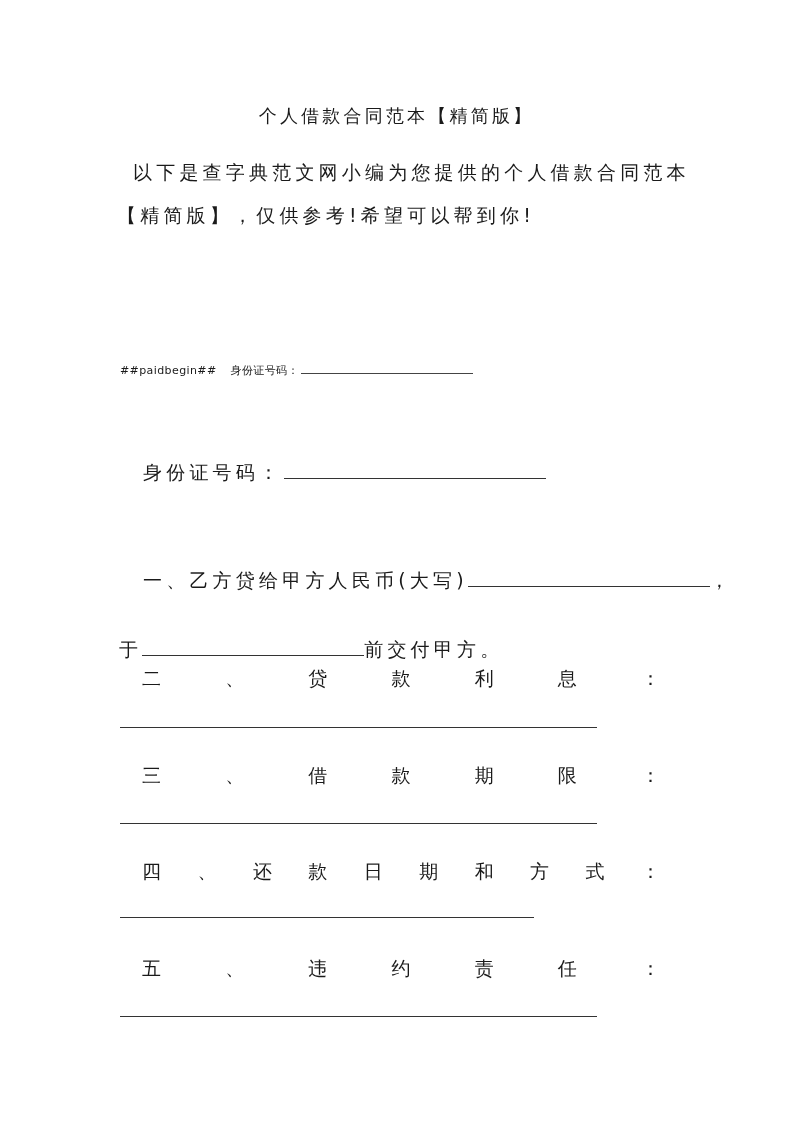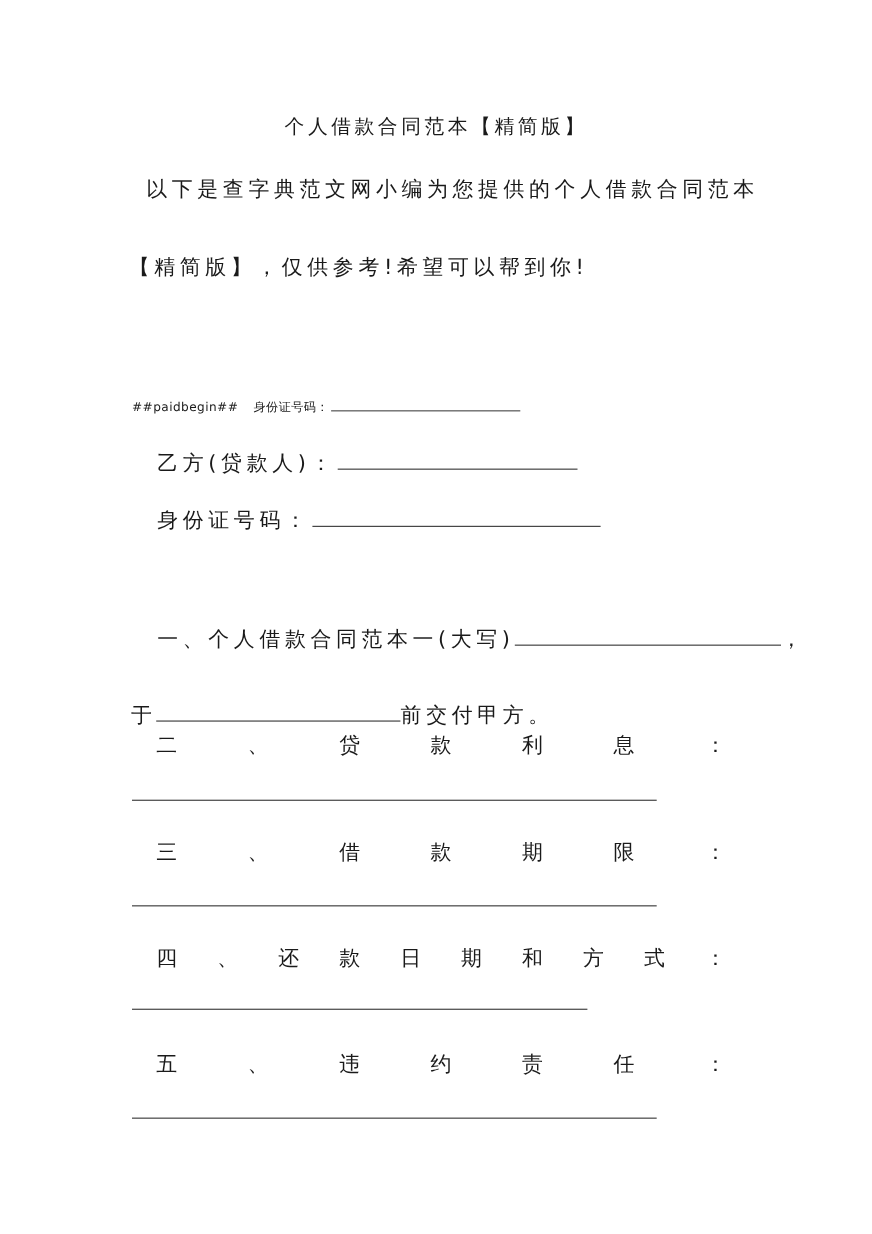--- a/index.html
+++ b/index.html
@@ -19,40 +19,37 @@
   .rule { position: absolute; left: 120px; border-bottom: 1.5px solid #333; height: 0; }
 </style>
 </head>
 <body>
 
 <div class="page">
 
   <div class="line title">个人借款合同范本【精简版】</div>
 
   <div class="line" style="left:133px; top:160px;">以下是查字典范文网小编为您提供的个人借款合同范本</div>
-  <div class="line" style="left:117px; top:203px;margin-top:28px;">【精简版】，仅供参考!希望可以帮到你!</div>
+  <div class="line" style="left:117px; top:203px;">【精简版】，仅供参考!希望可以帮到你!</div>
 
 
 
   <div class="line small" style="left:120px; top:363px;">
     <span>##paidbegin##</span>
     <span style="margin-left:10px;">身份证号码：</span><span class="blank" style="width:172px;"></span>
   </div>
 
-  <div class="line" style="left:143px; top:408px;">
-    <span>乙方(贷款人)：</span><span class="blank" style="width:218px;"></span>
-  </div>
 
   <div class="line" style="left:143px; top:460px;">
     <span>身份证号码：</span><span class="blank" style="width:262px;"></span>
   </div>
 
 
   <div class="line" style="left:143px; top:568px;">
-    <span>一、个人借款合同范本一(大写)</span><span class="blank" style="width:242px; margin-left:0;"></span><span>，</span>
+    <span>一、乙方贷给甲方人民币(大写)</span><span class="blank" style="width:242px; margin-left:0;"></span><span>，</span>
   </div>
 
   <div class="line" style="left:119px; top:613px;margin-top:24px;">
     <span>于</span><span class="blank" style="width:222px; margin-left:0;"></span><span>前交付甲方。</span>
   </div>
 
   <div class="spread" style="top:666px; padding-left:22px; width:518px;">
     <span>二</span>
     <span>、</span>
     <span>贷</span>

